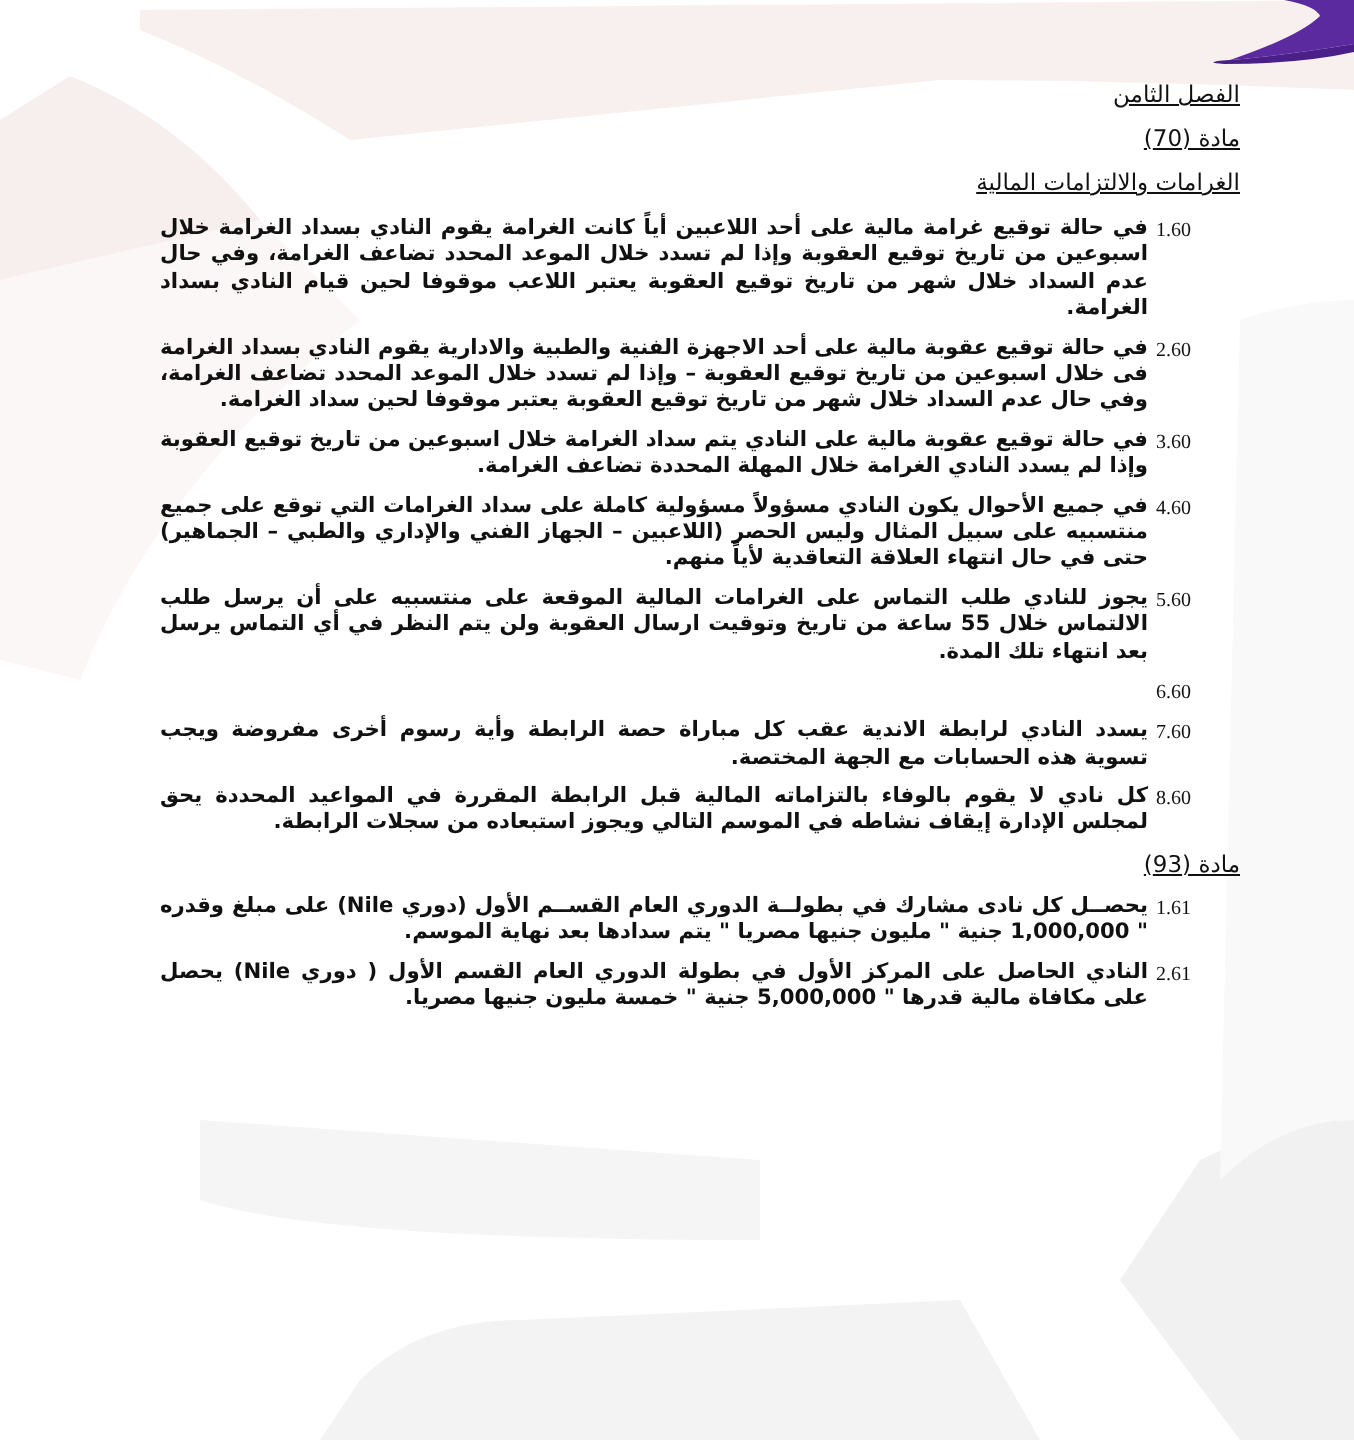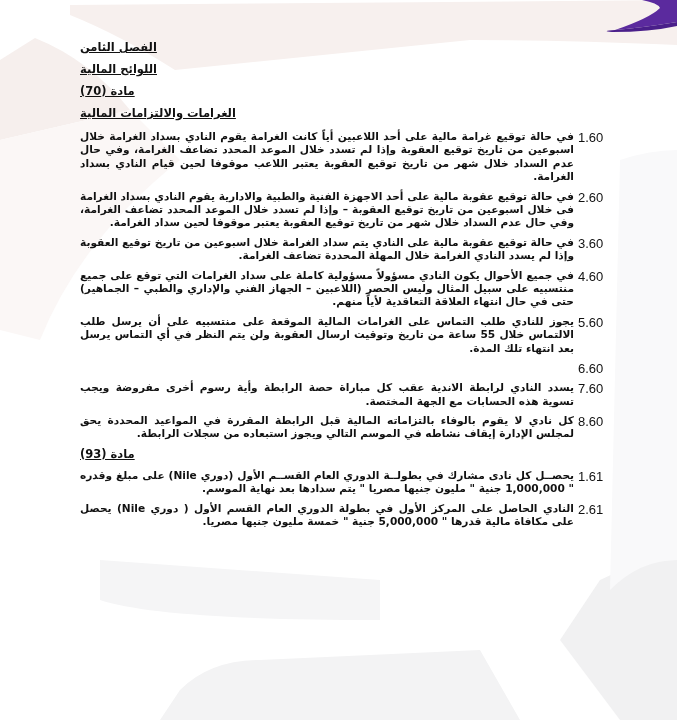--- a/index.html
+++ b/index.html
@@ -5,31 +5,31 @@
     * { box-sizing: border-box; margin: 0; padding: 0; }
     html, body { width: 677px; height: 720px; overflow: hidden; background: #ffffff; }
     body { position: relative; font-family: "DejaVu Sans", "Liberation Sans", sans-serif; color: #111; }
     .bg { position: absolute; inset: 0; z-index: 0; pointer-events: none; }
     .page {
       position: absolute; z-index: 1;
       left: 80px; top: 40px; width: 540px;
       direction: rtl; text-align: right;
     }
     .heading {
-      text-align: left; font-weight: bold; text-decoration: underline;
+      text-align: right; font-weight: normal; text-decoration: underline;
       font-size: 11.5px; line-height: 14px; margin-bottom: 8px;
     }
     .clause {
       display: flex; flex-direction: row; align-items: flex-start;
       margin-bottom: 6px;
     }
     .num {
       flex: 0 0 46px; direction: ltr; text-align: left;
-      font-family: Liberation Sans, sans-serif;
-      font-size: 13px; line-height: 13px; padding-left: 4px; padding-top: 1px;
+      font-family: Liberation Serif, serif;
+      font-size: 10px; line-height: 13px; padding-left: 4px; padding-top: 1px;
     }
     .text {
       flex: 1 1 auto; font-size: 10.6px; line-height: 13.4px; text-align: justify;
       text-align-last: right;
       font-weight: bold;
     }
     .sec61 { margin-top: 4px; }
   </style>
 </head>
 <body>
@@ -44,21 +44,20 @@
   <path d="M180 690 Q210 660 260 660 L480 650 L520 720 L160 720 Z" fill="#f3f3f4"></path>
   <path d="M560 640 L600 580 Q640 560 677 560 L677 720 L620 720 Z" fill="#f1f1f2"></path>
   <path d="M620 160 Q650 150 677 150 L677 560 Q640 560 610 590 Z" fill="#f9f9fa"></path>
 
   <path d="M642 0 L677 0 L677 22 Q640 28 615 30 Q650 18 660 8 Q658 3 642 0 Z" fill="#5b2a9e"></path>
   <path d="M677 22 Q640 28 615 30 Q600 31 612 32 Q650 32 677 26 Z" fill="#4a1f8a"></path>
 </svg>
 
 <div class="page">
   <div class="heading">الفصل الثامن</div>
-  <div class="heading">اللوائح المالية</div>
 
   <div class="heading">مادة (70)</div>
   <div class="heading" style="margin-bottom:10px;">الغرامات والالتزامات المالية</div>
 
   <div class="clause">
     <div class="num">1.60</div>
     <div class="text">في حالة توقيع غرامة مالية على أحد اللاعبين أياً كانت الغرامة يقوم النادي بسداد الغرامة خلال اسبوعين من تاريخ توقيع العقوبة وإذا لم تسدد خلال الموعد المحدد تضاعف الغرامة، وفي حال عدم السداد خلال شهر من تاريخ توقيع العقوبة يعتبر اللاعب موقوفا لحين قيام النادي بسداد الغرامة.</div>
   </div>
   <div class="clause">
     <div class="num">2.60</div>

